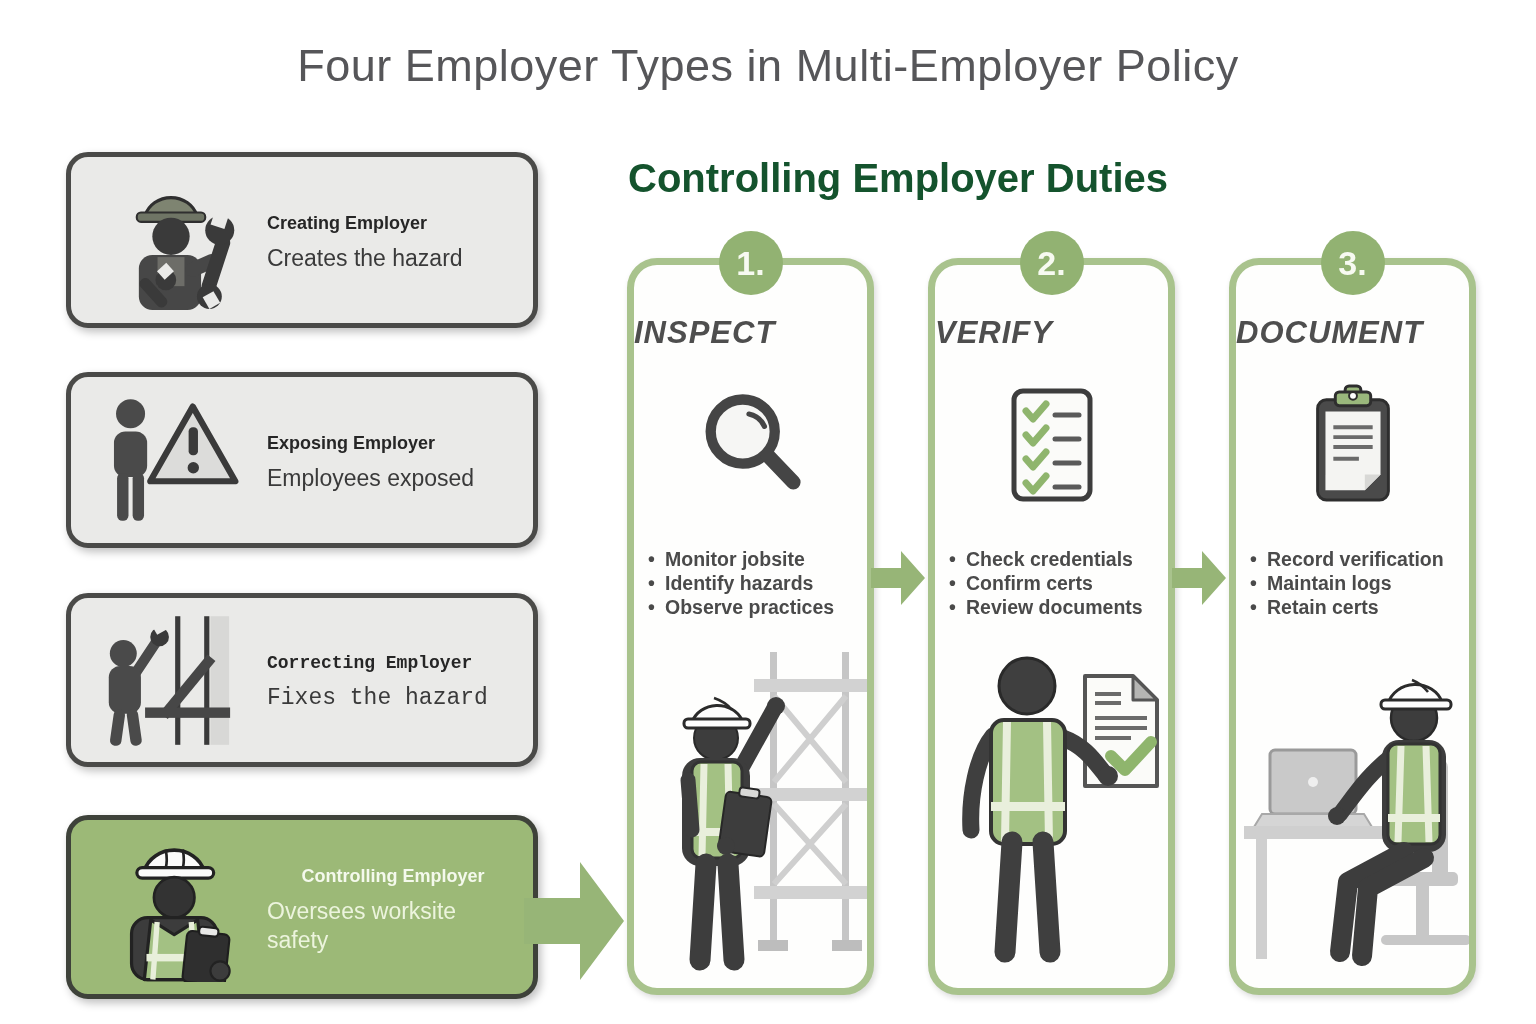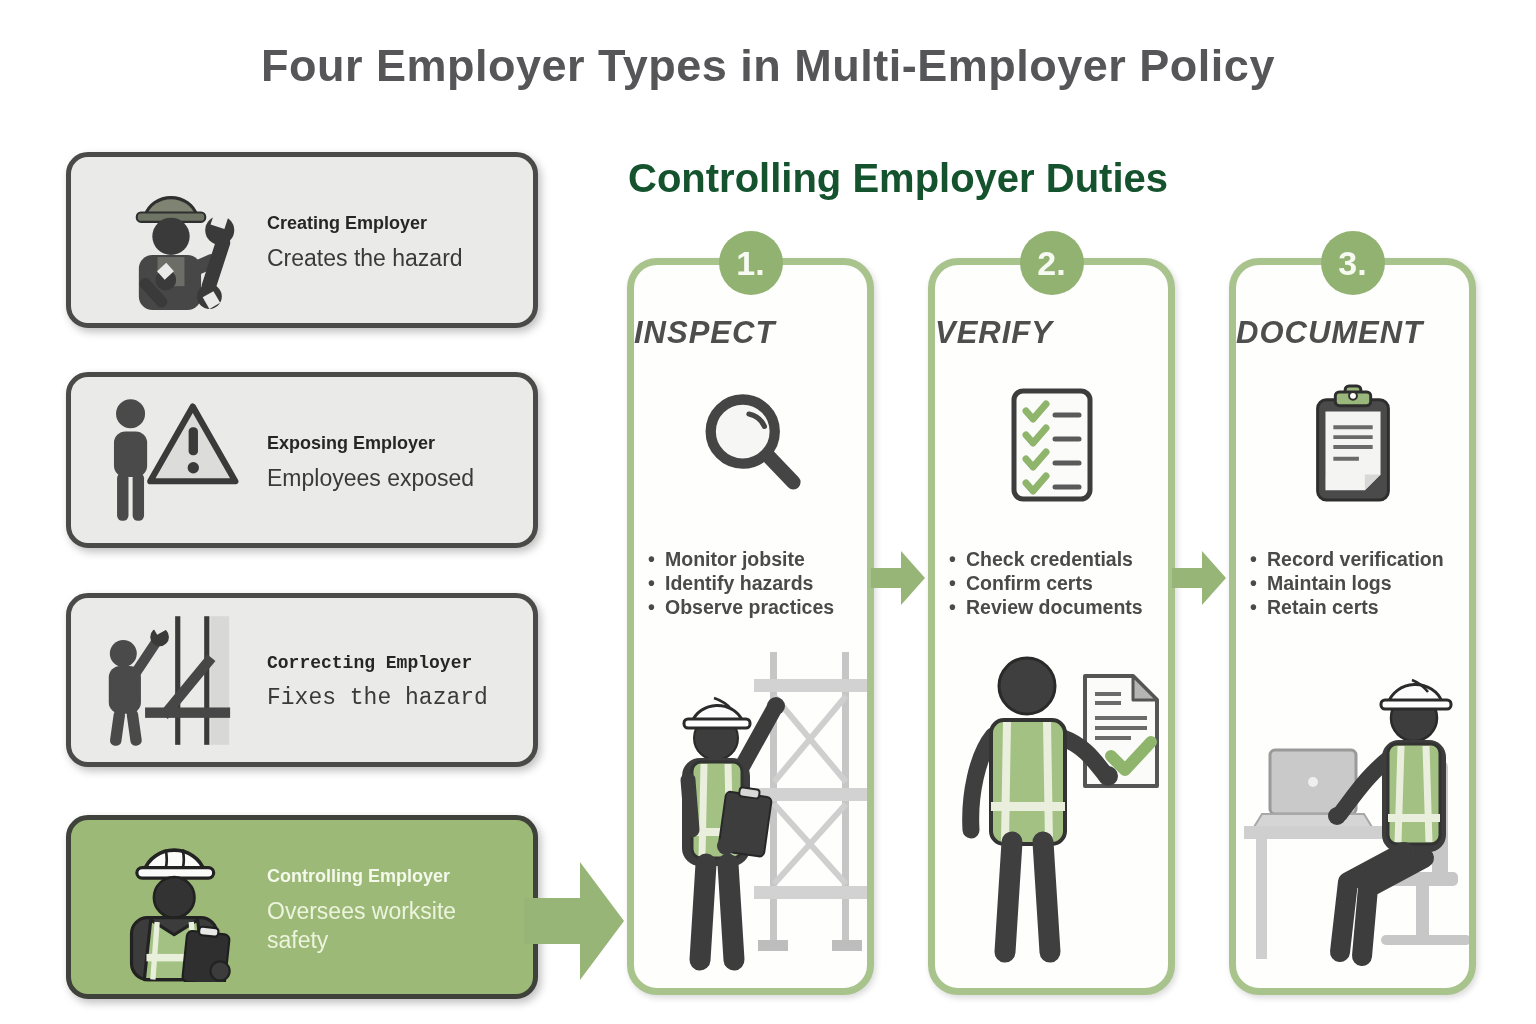--- a/index.html
+++ b/index.html
@@ -1,34 +1,34 @@
 <!DOCTYPE html>
 <html><head>
 <meta charset="utf-8">
 <style>
   html,body{margin:0;padding:0;}
   body{width:1536px;height:1024px;background:#ffffff;font-family:"Liberation Sans",sans-serif;overflow:hidden;}
   .canvas{position:relative;width:1536px;height:1024px;background:#ffffff;}
 
   .title{position:absolute;top:40px;left:0;width:1536px;margin:0;text-align:center;
-         font-size:45px;font-weight:bold;color:#565659;letter-spacing:.5px;}
+         font-size:45px;font-weight:normal;color:#565659;letter-spacing:.5px;}
 
   
   .card{position:absolute;left:66px;width:472px;box-sizing:border-box;
         border:5px solid #4a4a48;border-radius:22px;background:#eaeae8;
         display:flex;align-items:center;box-shadow:3px 4px 8px rgba(0,0,0,.25);}
   .card1{top:152px;height:176px;}
   .card2{top:372px;height:176px;justify-content:space-between;}
   .card3{top:593px;height:174px;font-family:Liberation Mono, monospace;}
   .card4{top:815px;height:184px;background:#9cb977;border-color:#3e423a;}
   .card-icon{flex:0 0 auto;margin-left:20px;}
   .card-text{flex:1;padding-left:16px;padding-right:14px;}
   .card-title{font-size:18px;font-weight:bold;color:#262626;line-height:33px;}
   .card-desc{font-size:23px;color:#3a3a3a;line-height:29px;margin-top:4px;}
-  .card4 .card-title{color:#f4f9ec;}
+  .card4 .card-title{color:#f4f9ec;text-align:center;}
   .card4 .card-desc{color:#ecf4dd;}
 
   
   .duties-heading{position:absolute;left:628px;top:156px;margin:0;
                   font-size:40px;font-weight:bold;color:#14532d;}
 
   .panel{position:absolute;top:258px;width:247px;height:737px;box-sizing:border-box;
          border:7px solid #a9c38d;border-radius:30px;background:#fefefd;
          box-shadow:2px 3px 6px rgba(0,0,0,.15);}
   .panel1{left:627px;} .panel2{left:928px;} .panel3{left:1229px;}

